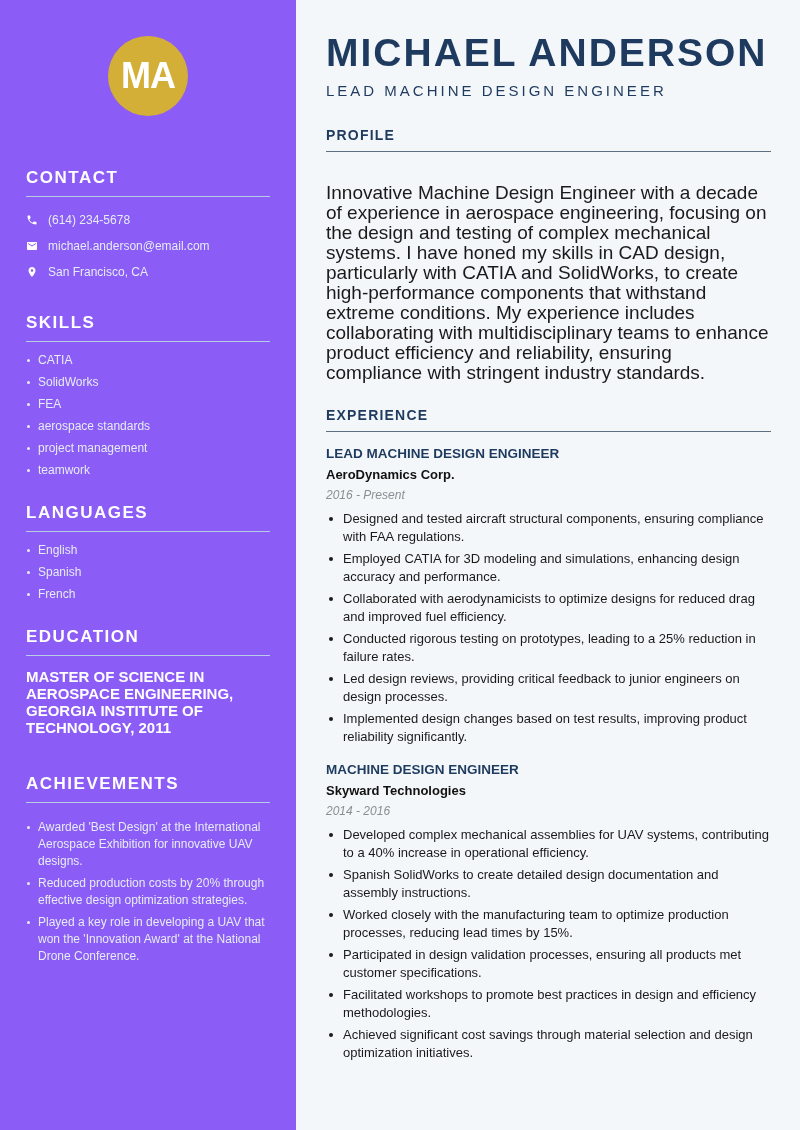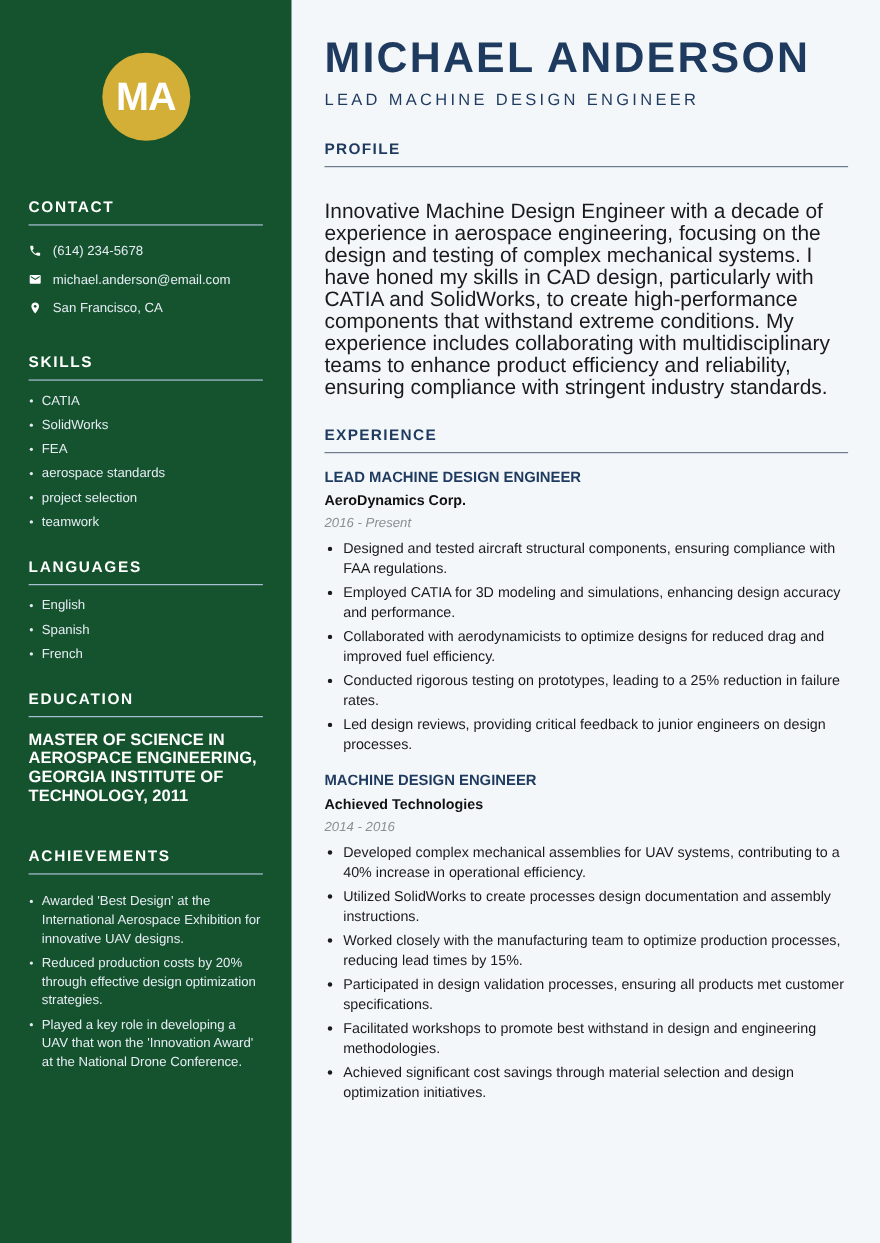--- a/index.html
+++ b/index.html
@@ -3,40 +3,40 @@
   <meta charset="utf-8">
   <style>
     * { margin: 0; padding: 0; box-sizing: border-box; }
     html, body { width: 800px; height: 1130px; overflow: hidden; }
     body {
       font-family: "Liberation Sans", "DejaVu Sans", sans-serif;
       background: #f4f7f9;
       display: flex;
     }
     .sidebar {
-      width: 265px;
+      width: 296px;
       height: 1130px;
-      background: #14532d;
+      background: #8b5cf6;
       color: #ffffff;
-      padding: 48px 26px 0 26px;
+      padding: 36px 26px 0 26px;
       flex-shrink: 0;
     }
     .avatar-wrap { display: flex; justify-content: center; margin-left: -26px; margin-right: 0; }
     .avatar {
       width: 80px; height: 80px; border-radius: 50%;
       background: #d4af37;
       display: flex; align-items: center; justify-content: center;
       font-weight: bold; font-size: 36px; color: #ffffff;
       letter-spacing: -1px;
       margin-left: 26px;
     }
     .side-section { margin-top: 50px; }
     .side-section.first { margin-top: 52px; }
     .side-title {
-      font-size: 14px; font-weight: bold; letter-spacing: 1.5px;
+      font-size: 17px; font-weight: bold; letter-spacing: 1.5px;
       color: #ffffff;
       padding-bottom: 8px;
       border-bottom: 1.5px solid #b9cbe6;
       margin-bottom: 10px;
     }
     .contact-row {
       display: flex; align-items: center;
       font-size: 12px; color: #e6ecf5;
       height: 26px;
     }
@@ -131,21 +131,21 @@
     </div>
   </section>
 
   <section class="side-section" style="margin-top:28px">
     <h2 class="side-title">SKILLS</h2>
     <ul class="side-list">
       <li>CATIA</li>
       <li>SolidWorks</li>
       <li>FEA</li>
       <li>aerospace standards</li>
-      <li>project selection</li>
+      <li>project management</li>
       <li>teamwork</li>
     </ul>
   </section>
 
   <section class="side-section" style="margin-top:24px">
     <h2 class="side-title">LANGUAGES</h2>
     <ul class="side-list">
       <li>English</li>
       <li>Spanish</li>
       <li>French</li>
@@ -184,30 +184,31 @@
     <div class="job">
       <div class="job-title">LEAD MACHINE DESIGN ENGINEER</div>
       <div class="company">AeroDynamics Corp.</div>
       <div class="dates">2016 - Present</div>
       <ul class="bullets">
         <li>Designed and tested aircraft structural components, ensuring compliance with FAA regulations.</li>
         <li>Employed CATIA for 3D modeling and simulations, enhancing design accuracy and performance.</li>
         <li>Collaborated with aerodynamicists to optimize designs for reduced drag and improved fuel efficiency.</li>
         <li>Conducted rigorous testing on prototypes, leading to a 25% reduction in failure rates.</li>
         <li>Led design reviews, providing critical feedback to junior engineers on design processes.</li>
+        <li>Implemented design changes based on test results, improving product reliability significantly.</li>
       </ul>
     </div>
 
     <div class="job">
       <div class="job-title">MACHINE DESIGN ENGINEER</div>
-      <div class="company">Achieved Technologies</div>
+      <div class="company">Skyward Technologies</div>
       <div class="dates">2014 - 2016</div>
       <ul class="bullets">
         <li>Developed complex mechanical assemblies for UAV systems, contributing to a 40% increase in operational efficiency.</li>
-        <li>Utilized SolidWorks to create processes design documentation and assembly instructions.</li>
+        <li>Spanish SolidWorks to create detailed design documentation and assembly instructions.</li>
         <li>Worked closely with the manufacturing team to optimize production processes, reducing lead times by 15%.</li>
         <li>Participated in design validation processes, ensuring all products met customer specifications.</li>
-        <li>Facilitated workshops to promote best withstand in design and engineering methodologies.</li>
+        <li>Facilitated workshops to promote best practices in design and efficiency methodologies.</li>
         <li>Achieved significant cost savings through material selection and design optimization initiatives.</li>
       </ul>
     </div>
   </section>
 </main>
 
 </body></html>

